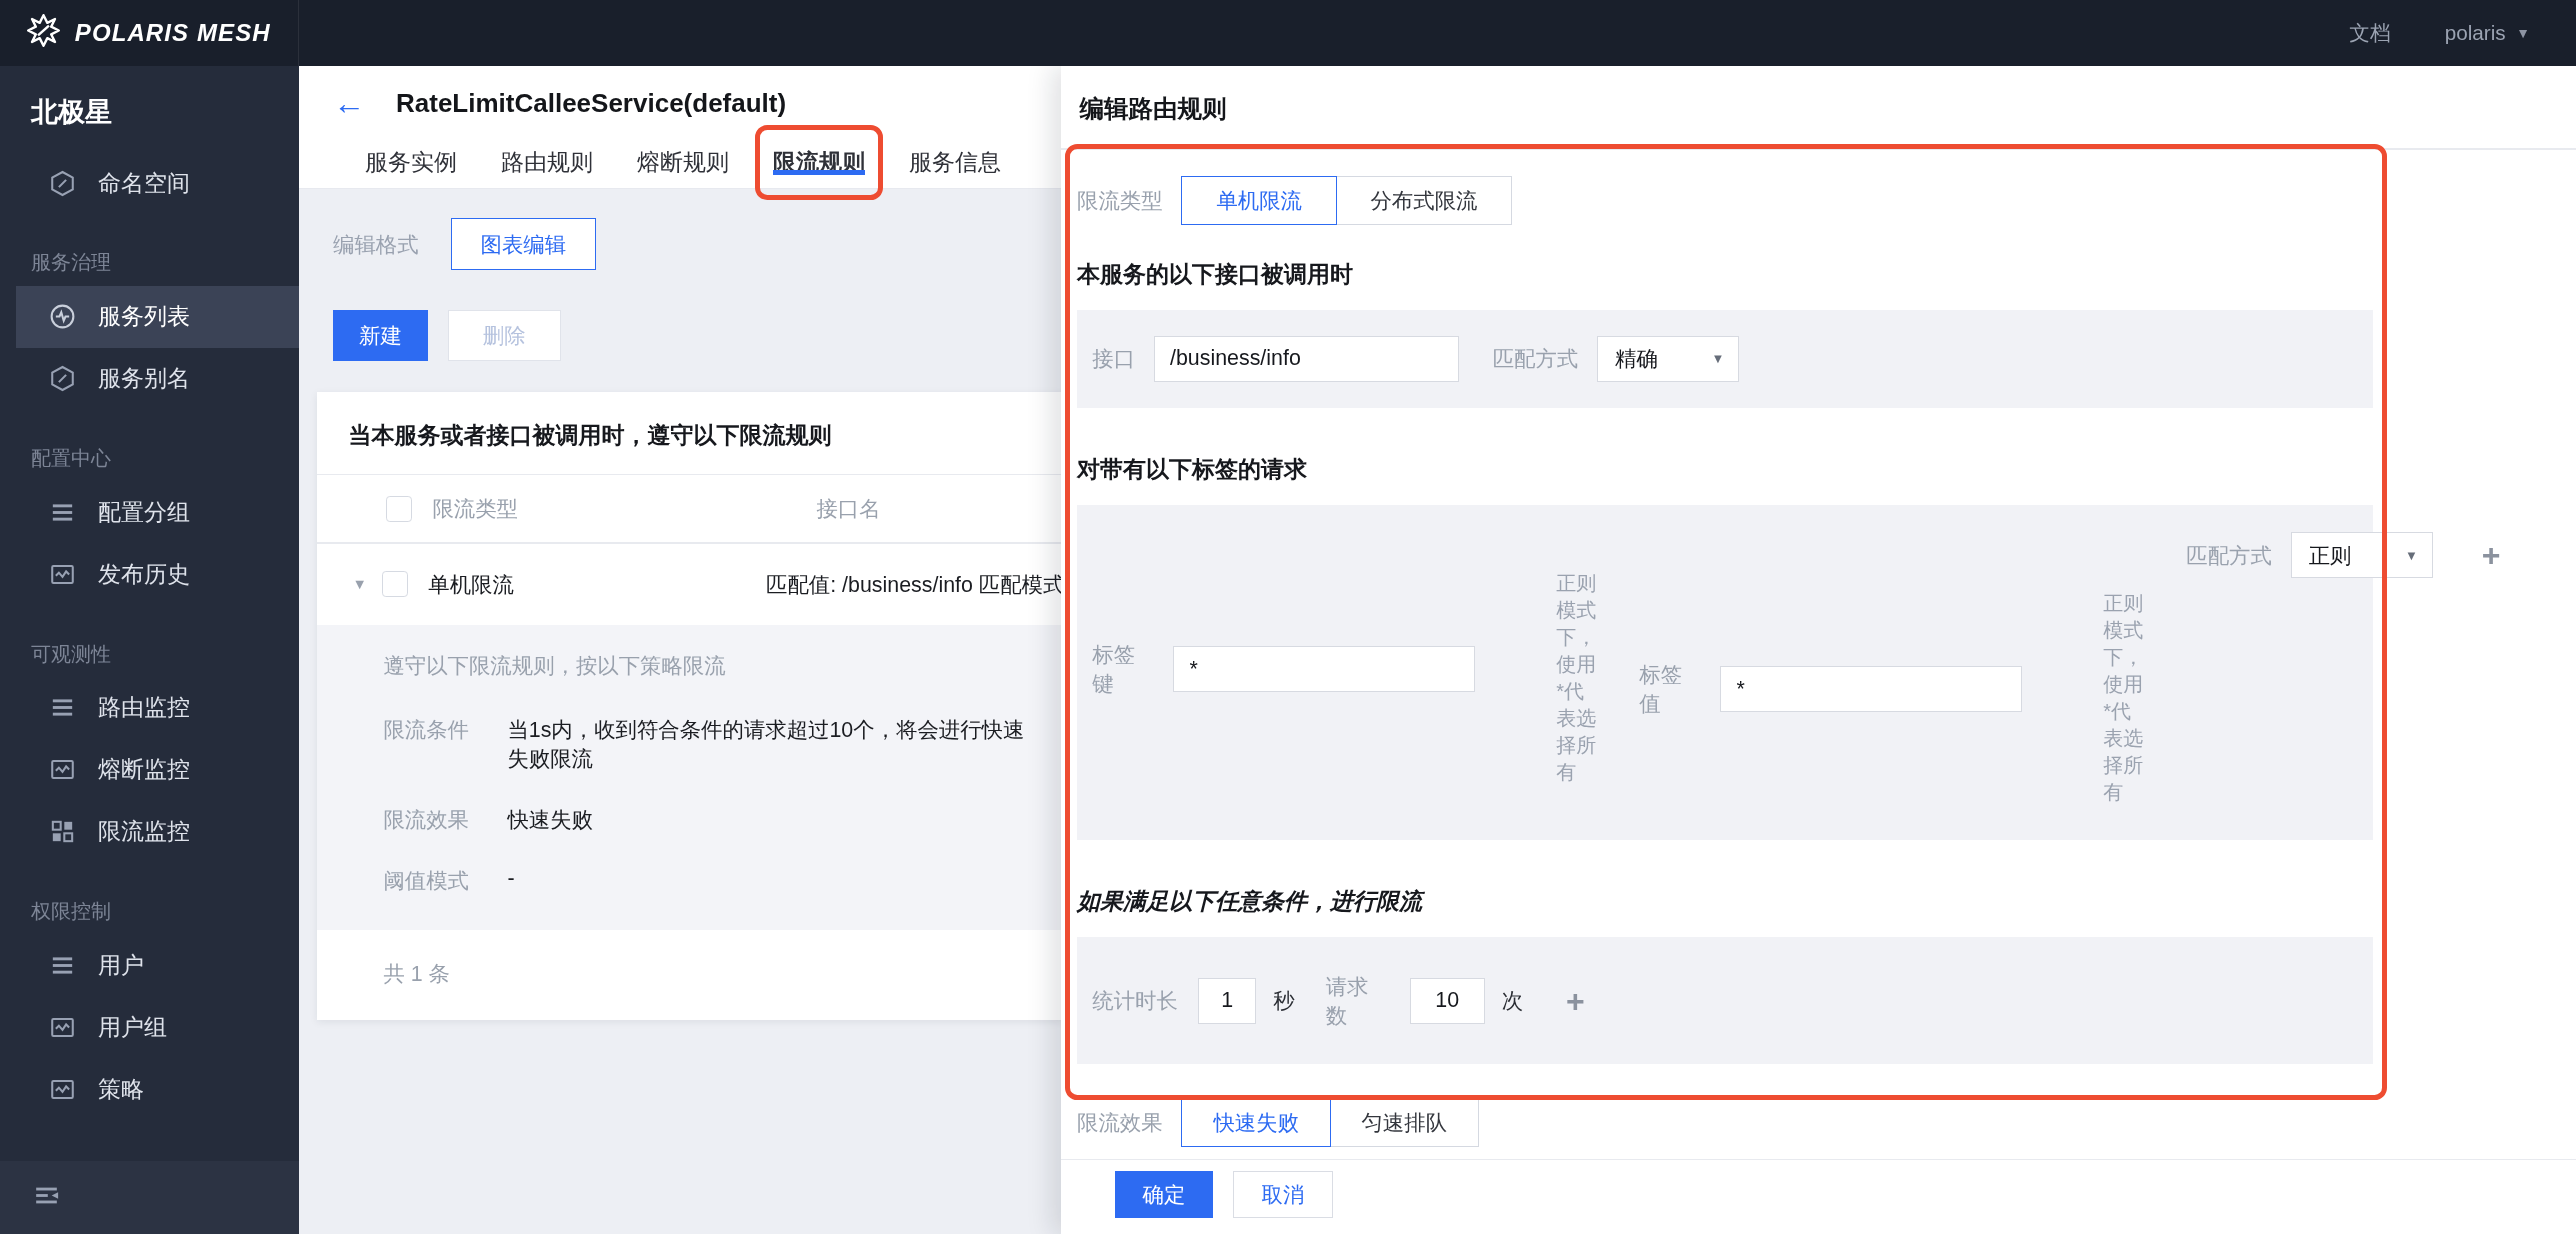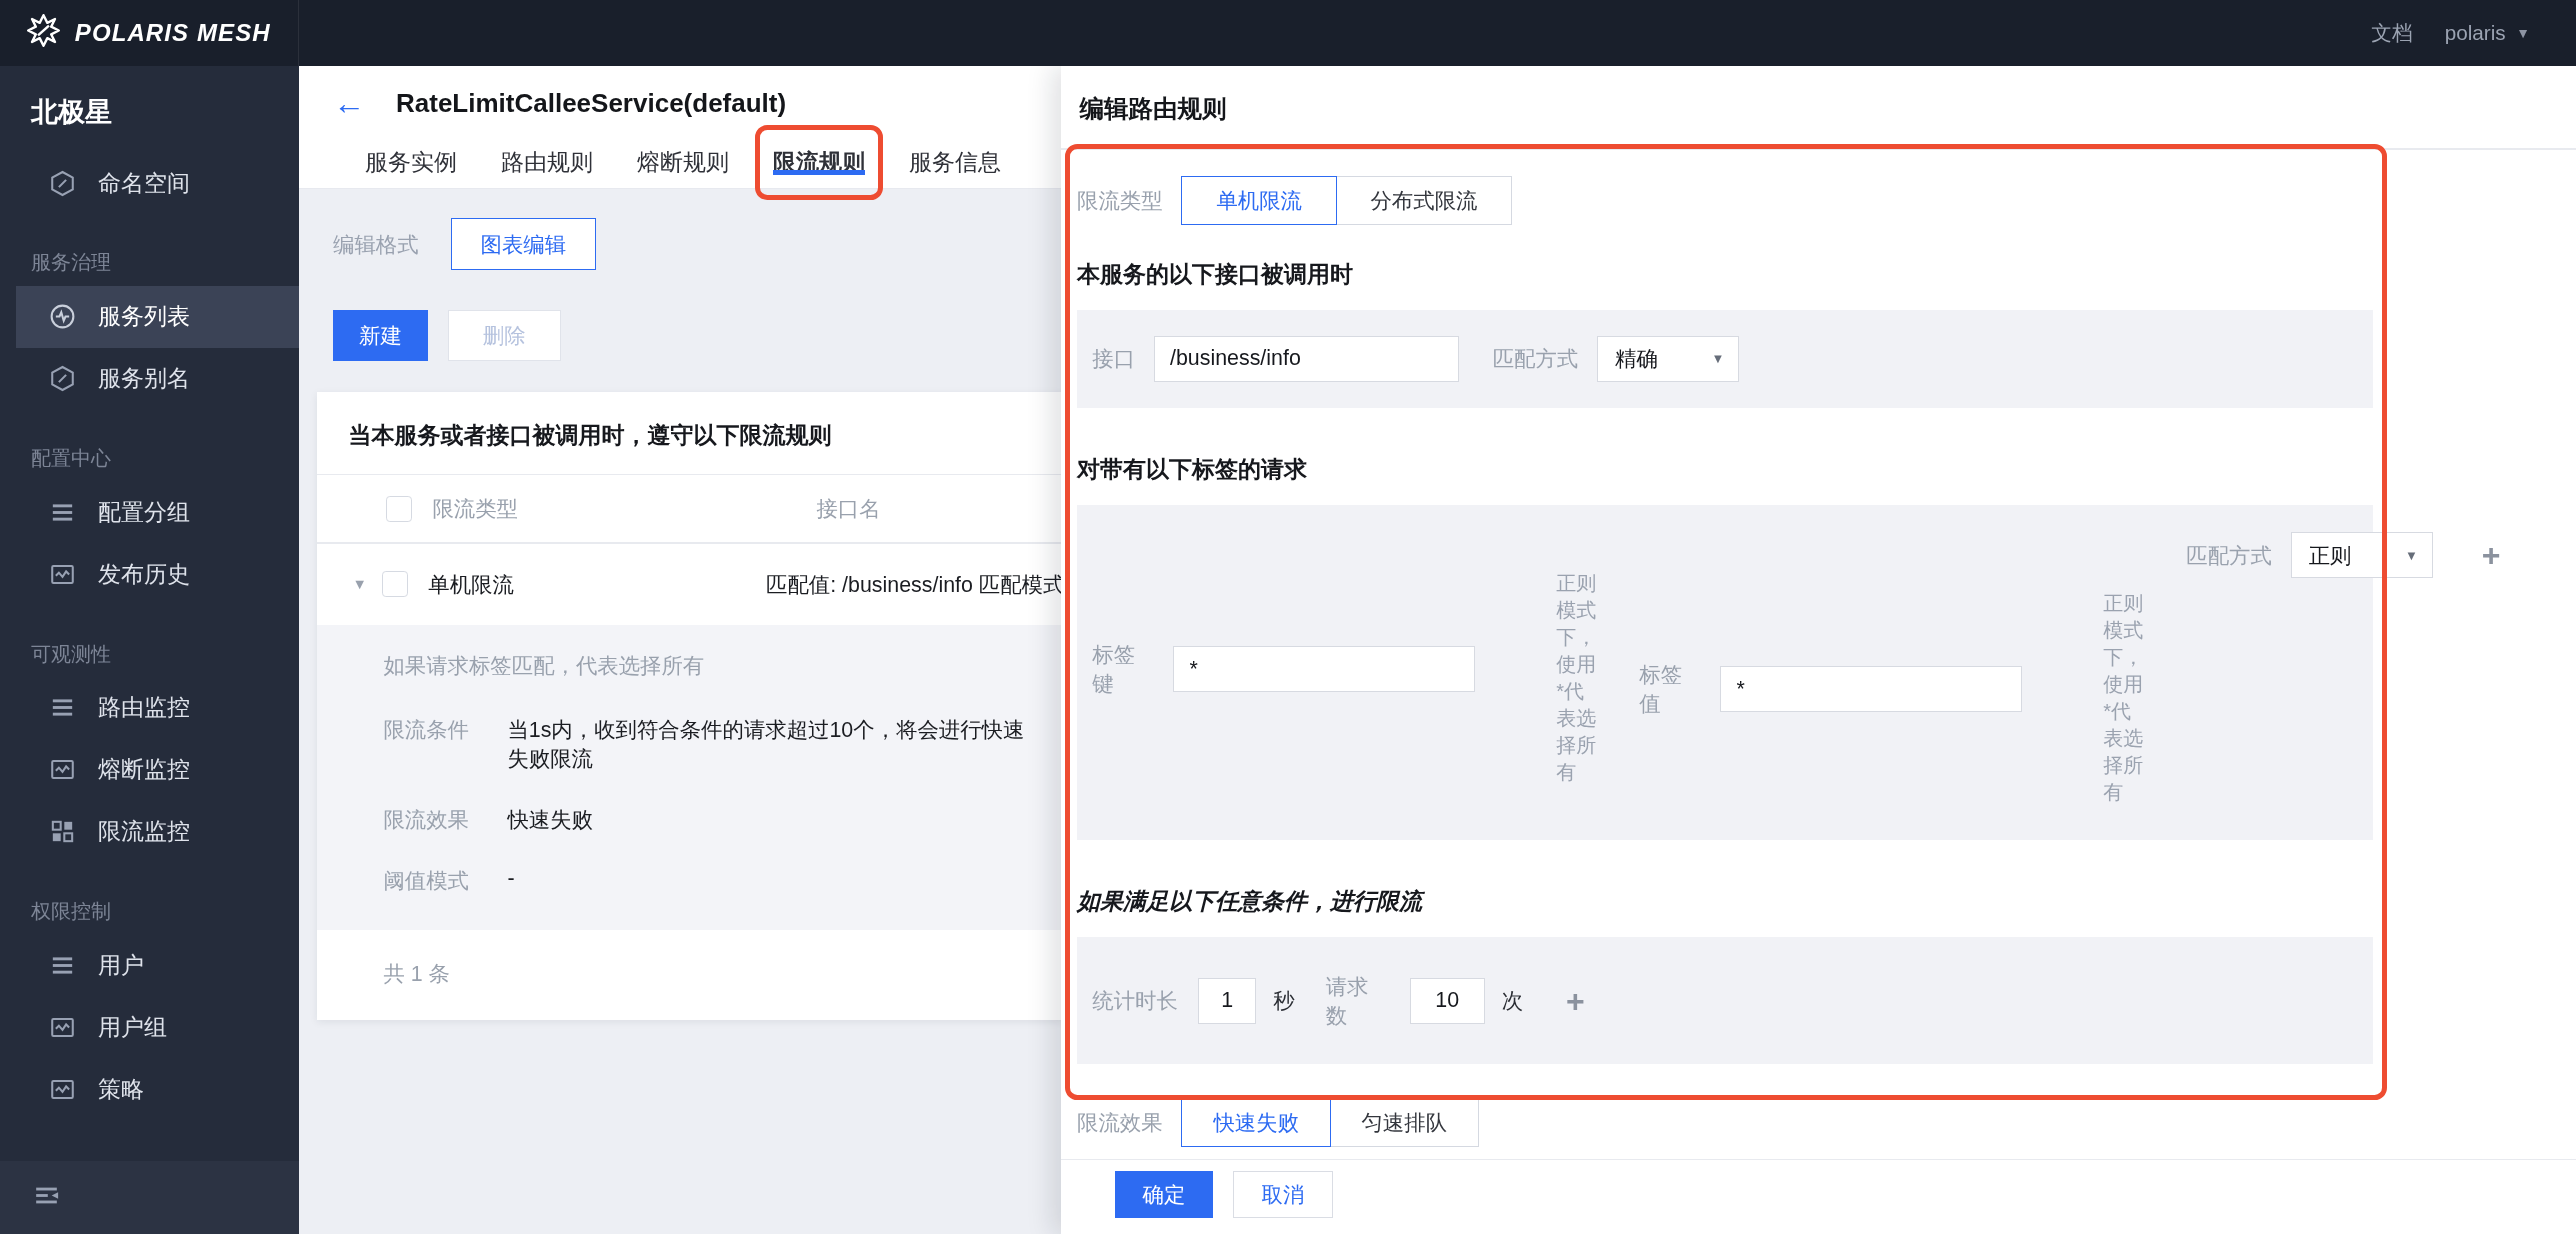--- a/index.html
+++ b/index.html
@@ -7,21 +7,21 @@
   body {
     position:relative; overflow:hidden; background:#fff;
     font-family:"Liberation Sans","DejaVu Sans",sans-serif;
     color:#1b1d23; font-size:21.4px;
     --accent:#2D6BF2; --annotation:#EE4C31;
   }
   
   .topbar { position:absolute; left:0; top:0; width:2576px; height:66px; background:#191F2B; display:flex; align-items:center; z-index:30; }
   .logo-block { width:299px; height:100%; display:flex; align-items:center; gap:13.8px; padding-left:26px; border-right:0.8px solid rgba(255,255,255,.08); }
   .logo-text { color:#fff; font-size:24px; font-weight:bold; font-style:italic; letter-spacing:1.1px; white-space:nowrap; }
-  .topbar-right { margin-left:auto; display:flex; align-items:center; gap:32px; padding-right:46px; color:#9BA3B2; font-size:20.7px; }
+  .topbar-right { margin-left:auto; display:flex; align-items:center; gap:54px; padding-right:46px; color:#9BA3B2; font-size:20.7px; }
   .user-chunk { display:flex; align-items:center; gap:10.7px; cursor:pointer; }
   .caret-down { font-size:13.8px; color:#8D94A3; }
   
   .sidebar { position:absolute; left:0; top:66px; width:299px; height:1169px; background:#252C3B; z-index:20; }
   .sb-title { padding:27.6px 0 0 31px; font-size:27px; font-weight:bold; color:#fff; height:66px; }
   .sb-item { height:62px; display:flex; align-items:center; gap:20px; padding-left:31px; font-size:23px; color:#DFE3EB; cursor:pointer;margin-left:16px; }
   .sb-item.active { background:#3B4356; color:#fff; }
   .sb-section { margin-top:17px; padding:18.4px 0 9.2px 31px; font-size:20px; color:#7D8596; }
   .sb-icon { width:31px; height:31px; flex:0 0 31px; display:flex; align-items:center; justify-content:center; }
   .sb-bottom { position:absolute; left:0; bottom:0; width:100%; height:74px; background:#2C3343; display:flex; align-items:center; padding-left:31px; cursor:pointer; }
@@ -275,21 +275,21 @@
       <span>接口名</span>
     </div>
     <div class="hdiv"></div>
     <div class="trow">
       <span class="caret-cell">▼</span>
       <span class="checkbox"></span>
       <span class="cell-type">单机限流</span>
       <span class="cell-iface">匹配值: /business/info 匹配模式</span>
     </div>
     <div class="tdetail">
-      <div class="d-line">如果请求标签匹配，代表选择所有</div>
+      <div class="d-line">遵守以下限流规则，按以下策略限流</div>
       <div class="d-row">
         <span class="d-label">限流条件</span>
         <span class="d-val">当1s内，收到符合条件的请求超过10个，将会进行快速失败限流</span>
       </div>
       <div class="d-row">
         <span class="d-label">限流效果</span>
         <span class="d-val">快速失败</span>
       </div>
       <div class="d-row" style="margin-bottom:26px;">
         <span class="d-label">阈值模式</span>

